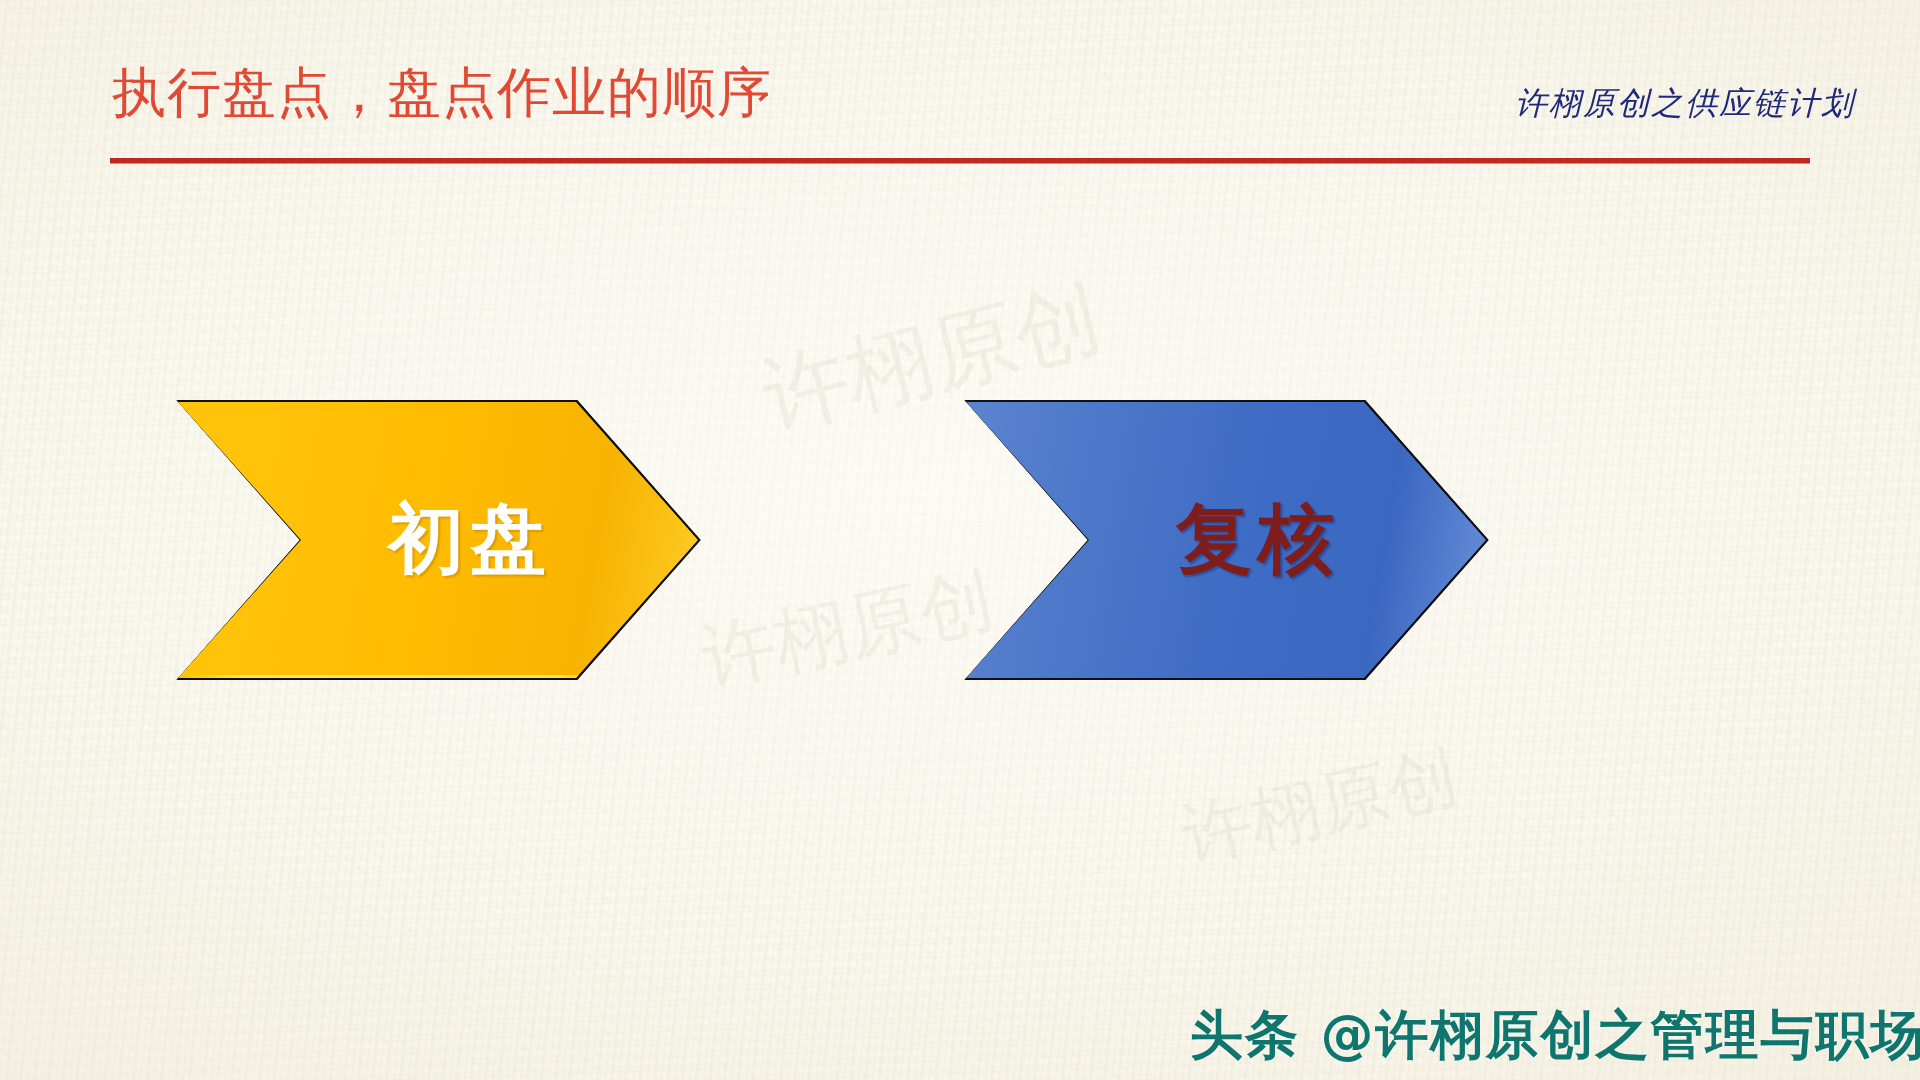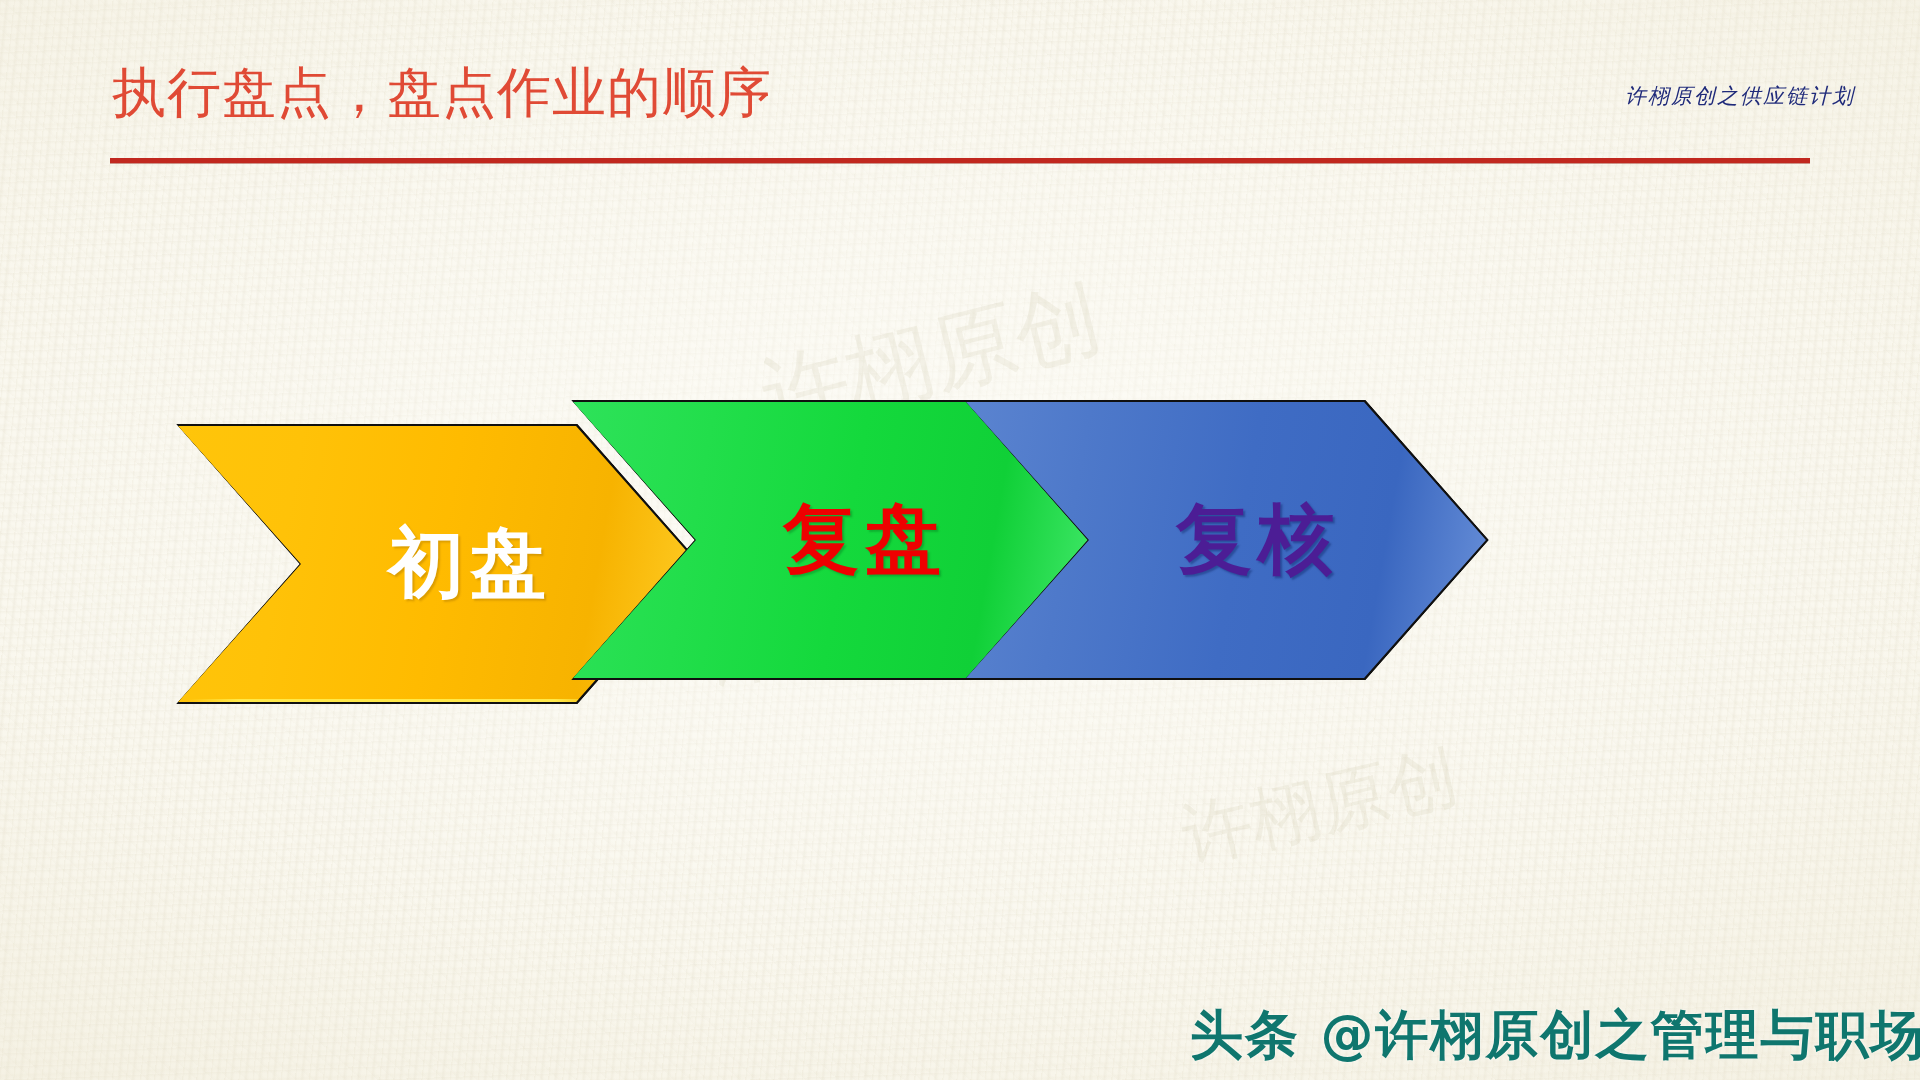--- a/index.html
+++ b/index.html
@@ -71,21 +71,21 @@
     font-weight: 400;
     color: #e04a35;
     letter-spacing: 1px;
     white-space: nowrap;
     font-family: "DejaVu Sans", "Liberation Sans", sans-serif;
   }
   #header-credit {
     position: absolute;
     right: 65px;
     top: 82px;
-    font-size: 21px;
+    font-size: 32px;
     color: #1f2a7a;
     letter-spacing: 2px;
     white-space: nowrap;
     font-family: "DejaVu Serif", "Liberation Serif", serif;
     font-style: italic;
   }
   #header-rule {
     position: absolute;
     left: 110px;
     top: 158px;
@@ -142,21 +142,21 @@
     padding-left: 12%;
     box-sizing: border-box;
     font-size: 76px;
     font-weight: bold;
     letter-spacing: 6px;
     font-family: "DejaVu Sans", "Liberation Sans", sans-serif;
     pointer-events: none;
   }
 
   
-  #chevron-1 { left: 176px; width: 525px; margin-top: 24px; }
+  #chevron-1 { left: 176px; width: 525px; }
   #chevron-1 .chevron-inner {
     background: linear-gradient(100deg,
       #ffc50a 0%, #ffc208 22%, #ffbb00 50%, #f7b300 78%, #ffcf2a 100%);
   }
   #chevron-1 .chevron-label { color: #ffffff; text-shadow: 2px 2px 2px rgba(140,90,0,.30); }
   #chevron-1 .glint {
     position: absolute;
     left: 2%; bottom: -2px;
     width: 80%;
     height: 5px;
@@ -171,21 +171,21 @@
       #2ee25a 0%, #22de4b 25%, #14d93c 52%, #10d037 78%, #46ea6e 100%);
   }
   #chevron-2 .chevron-label { color: #ee0000; text-shadow: 2px 2px 2px rgba(0,80,20,.28); }
 
   
   #chevron-3 { left: 964px; width: 525px; }
   #chevron-3 .chevron-inner {
     background: linear-gradient(100deg,
       #5b84d0 0%, #4e79ca 22%, #3f6cc4 52%, #3a67c0 78%, #6b92da 100%);
   }
-  #chevron-3 .chevron-label { color: #4c1d95; text-shadow: 2px 2px 2px rgba(0,20,80,.35); }
+  #chevron-3 .chevron-label { color: #7f1d1d; text-shadow: 2px 2px 2px rgba(0,20,80,.35); }
 
   
   #footer-wm-faint {
     position: absolute;
     left: 1185px;
     top: 982px;
     font-size: 30px;
     color: rgba(168,160,90,.45);
     white-space: nowrap;
     font-family: "DejaVu Sans", "Liberation Sans", sans-serif;
@@ -224,25 +224,20 @@
   <div id="chevron-row">
 
     <div class="chevron" id="chevron-1">
       <div class="chevron-outline"></div>
       <div class="chevron-inner">
         <div class="glint"></div>
       </div>
       <div class="chevron-label">初盘</div>
     </div>
 
-    <div class="chevron" id="chevron-2">
-      <div class="chevron-outline"></div>
-      <div class="chevron-inner"></div>
-      <div class="chevron-label">复盘</div>
-    </div>
 
     <div class="chevron" id="chevron-3">
       <div class="chevron-outline"></div>
       <div class="chevron-inner"></div>
       <div class="chevron-label">复核</div>
     </div>
 
   </div>
 
   <div id="footer-wm-main">头条 @许栩原创之管理与职场</div>

